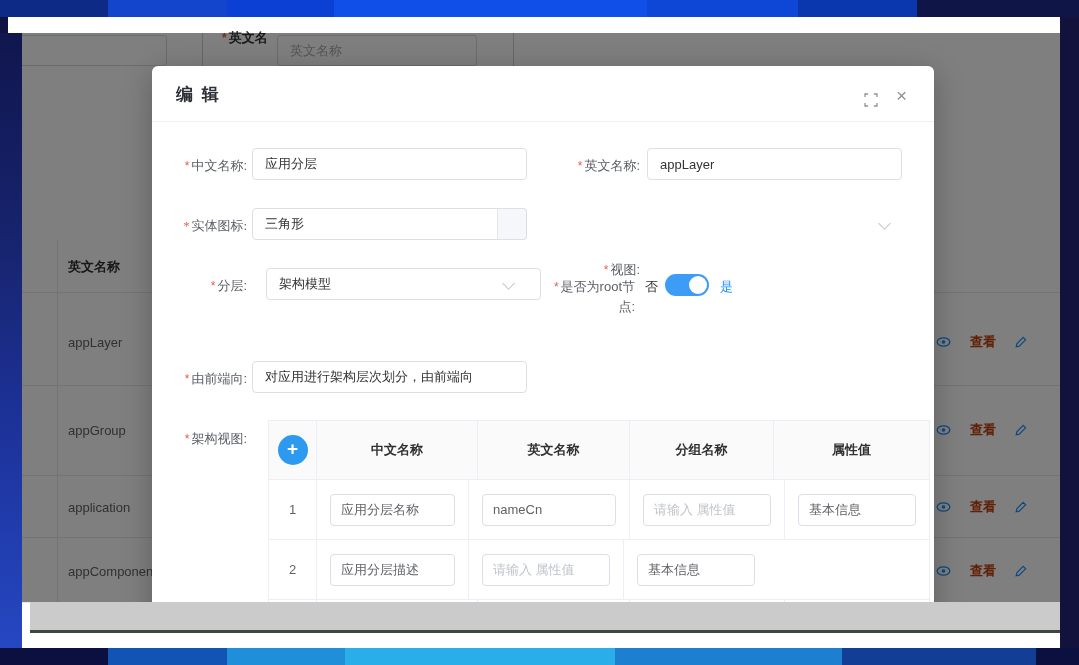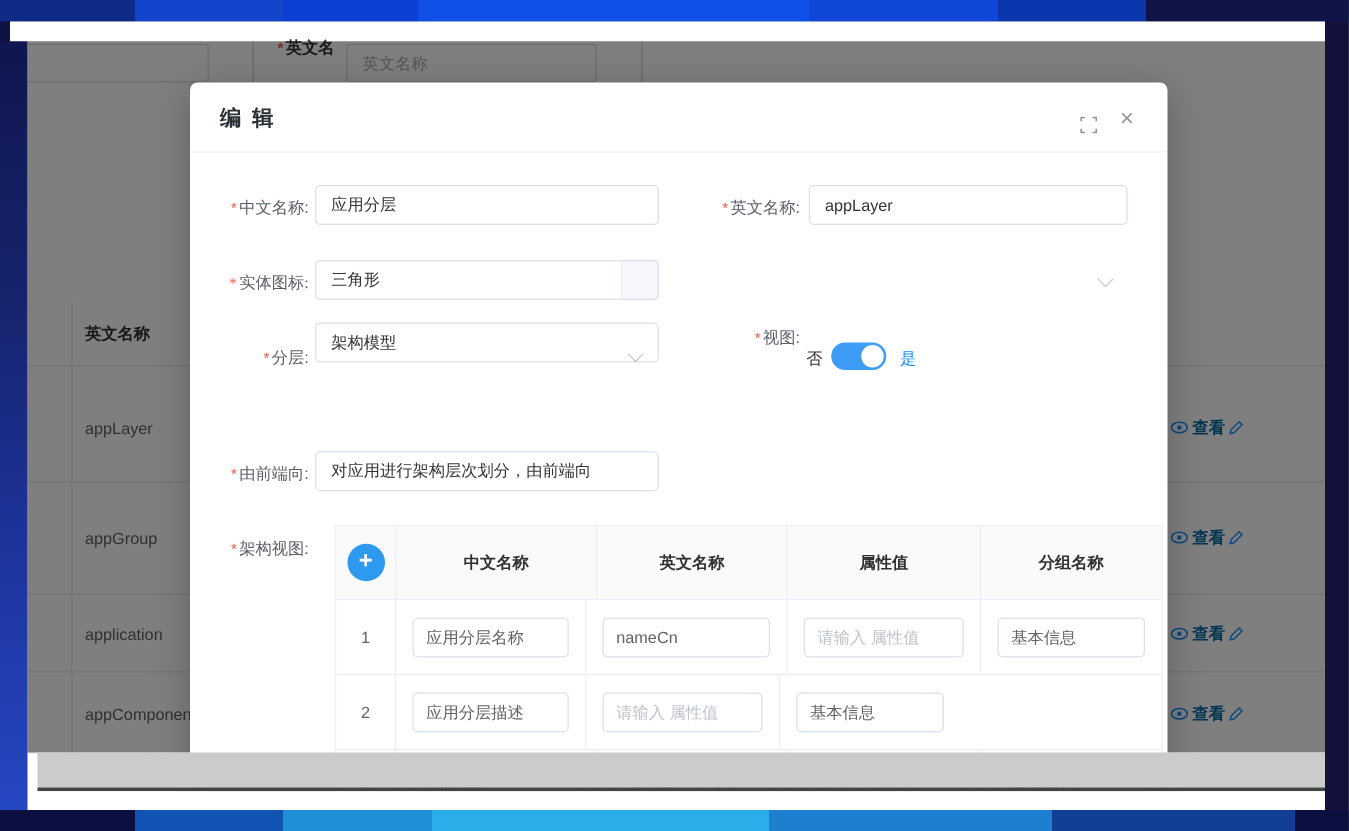--- a/index.html
+++ b/index.html
@@ -38,21 +38,21 @@
   .filter-input::placeholder { color:#a8abb2; }
   #f-cn { left:-53px; width:212px; }
   #f-en { left:269px; width:200px; }
   .v-sep { position:absolute; top:16px; height:33px; width:1px; background:#cfcfcf; }
   .filter-label { position:absolute; top:12px; left:214px; font-size:13px; font-weight:bold; color:#333; }
   .req { color:#f05a46; margin-right:2px; font-size:12px; }
   .bg-col-sep { position:absolute; left:49px; top:223px; width:1px; height:362px; background:#e8e8e8; }
   .bg-row-line { position:absolute; left:14px; width:1038px; height:1px; background:#e8e8e8; }
   .bg-th { position:absolute; left:60px; top:241px; font-size:13px; font-weight:bold; color:#303133; }
   .bg-cell { position:absolute; left:60px; font-size:13px; color:#606266; }
-  .bg-actions { position:absolute; left:928px; width:124px; display:flex; align-items:center; gap:3px; color:#0369a1; font-size:13px; }
+  .bg-actions { position:absolute; left:928px; width:124px; display:flex; align-items:center; gap:19px; color:#c2410c; font-size:13px; }
   .bg-actions svg { flex:none; }
   
   .overlay { position:absolute; left:14px; top:16px; width:1038px; height:569px; background:rgba(0,0,0,0.5); z-index:5; }
   
   .strip-light { position:absolute; left:22px; top:585px; width:1030px; height:28px; background:#cbcbcb; z-index:8; }
   .strip-dark  { position:absolute; left:22px; top:613px; width:1030px; height:3px;  background:#3f453f; z-index:8; }
   .strip-white { position:absolute; left:22px; top:616px; width:1030px; height:15px; background:#fff; z-index:8; }
   
   .modal {
     position:absolute; left:144px; top:49px; width:782px; height:564px;
@@ -216,22 +216,25 @@
     <input class="inp inp-l" style="top: 142px; font-family: Liberation Serif, serif;" value="三角形">
     <div class="addon" style="top:142px;"></div>
     <div class="m-label lbl-r" style="top:151px;margin-top:44px;">
       <span class="req">*</span><span>视图:</span>
     </div>
     <div class="caret" style="left:728px; top:153px;"></div>
 
     <div class="m-label lbl-l" style="top:211px;">
       <span class="req">*</span><span>分层:</span>
     </div>
-    <input class="inp inp-l" style="top: 192px;" readonly="" value="架构模型">
+    <input class="inp inp-l" style="top: 202px; margin-left: 14px;" readonly="" value="架构模型">
     <div class="caret" style="left:352px; top:213px;"></div>
+    <div class="m-label lbl-root" style="top:211px;">
+      <span class="req">*</span><span>是否为root节点:</span>
+    </div>
     <div class="tg-off" style="top:212px;">否</div>
     <div class="switch" style="top:208px;">
       <div class="knob"></div>
     </div>
     <div class="tg-on" style="top:212px;">是</div>
 
     <div class="m-label lbl-l" style="top:304px;">
       <span class="req">*</span><span>由前端向:</span>
     </div>
     <input class="inp inp-l" style="top: 295px;" value="对应用进行架构层次划分，由前端向">
@@ -240,22 +243,22 @@
       <span class="req">*</span><span>架构视图:</span>
     </div>
 
     <div class="attr-table">
       <div class="at-row at-head">
         <div class="at-cell c0">
             <div class="add-btn">+</div>
           </div>
         <div class="at-cell c1 at-hcell">中文名称</div>
         <div class="at-cell c2 at-hcell">英文名称</div>
+        <div class="at-cell c4 at-hcell">分组名称</div>
         <div class="at-cell c3 at-hcell">属性值</div>
-        <div class="at-cell c4 at-hcell">分组名称</div>
       </div>
 
       <div class="at-row at-body">
         <div class="at-cell c0 row-no">1</div>
         <div class="at-cell c2">
             <input class="cell-inp" value="应用分层名称" style="">
           </div>
         <div class="at-cell c1">
             <input class="cell-inp" value="nameCn" style="">
           </div>

